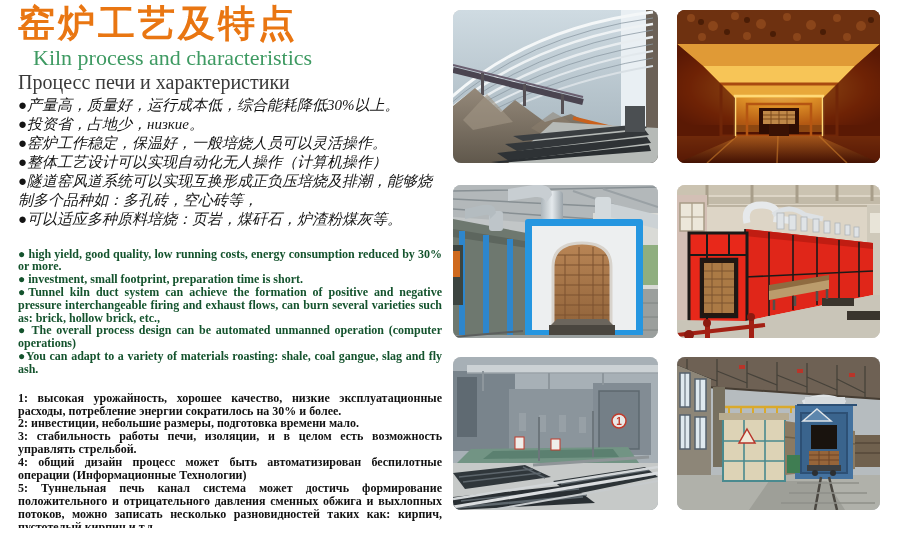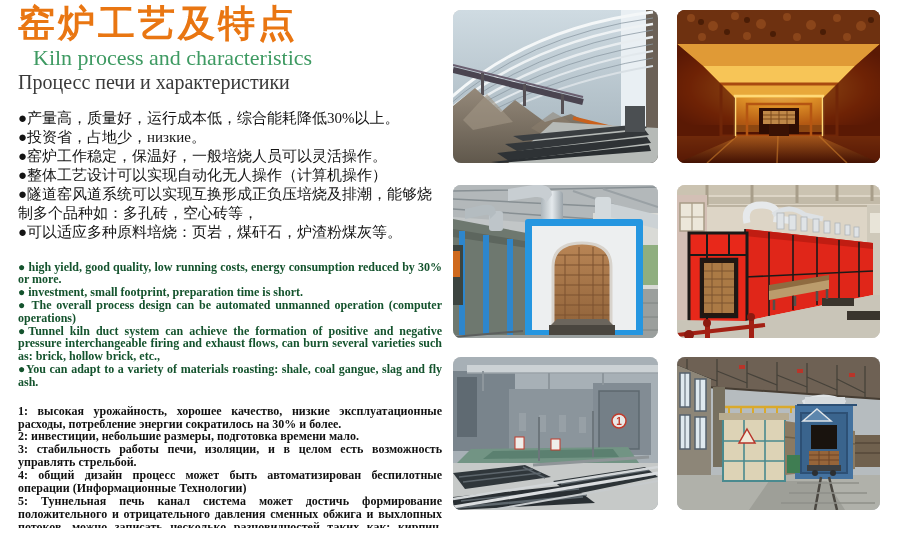--- a/index.html
+++ b/index.html
@@ -2,21 +2,21 @@
 <html><head>
 <meta charset="utf-8">
 <style>
   html,body{margin:0;padding:0;background:#ffffff;}
   .page{position:relative;width:900px;height:528px;background:#ffffff;overflow:hidden;
         font-family:"Liberation Serif","DejaVu Serif",serif;}
   .left-col{position:absolute;left:18px;top:4px;width:424px;}
   .title-cn{font-size:37px;font-weight:bold;color:#E97612;letter-spacing:3px;line-height:1.1;margin:0;}
   .title-en{font-size:22px;font-weight:normal;color:#3E9A62;line-height:1.0;margin:2px 0 0 15px;}
   .title-ru{font-size:20px;font-weight:normal;color:#3a3a3a;line-height:1.05;margin:3px 0 0 0;}
-  .cn-list{margin-top:16px;}
+  .cn-list{margin-top:3px;font-style:italic;}
   .cn-list p{margin:0;font-size:15px;line-height:19px;color:#141414;}
   .en-list{margin-top:19px;}
   .en-list p{margin:0;font-size:12px;line-height:12.8px;color:#14532d;font-weight:bold;text-align:justify;}
   .ru-list{margin-top:16px;}
   .ru-list p{margin:0;font-size:12px;line-height:12.9px;color:#111;font-weight:bold;text-align:justify;}
   .photo{position:absolute;border-radius:8px;overflow:hidden;background:#ccc;}
   .photo svg{display:block;width:100%;height:100%;}
   .p1{left:453px;top:10px;width:205px;height:153px;}
   .p2{left:677px;top:10px;width:203px;height:153px;}
   .p3{left:453px;top:185px;width:205px;height:153px;}
@@ -39,22 +39,22 @@
       <p>●投资省，占地少，низкие。</p>
       <p>●窑炉工作稳定，保温好，一般培烧人员可以灵活操作。</p>
       <p>●整体工艺设计可以实现自动化无人操作（计算机操作）</p>
       <p>●隧道窑风道系统可以实现互换形成正负压培烧及排潮，能够烧制多个品种如：多孔砖，空心砖等，</p>
       <p>●可以适应多种原料培烧：页岩，煤矸石，炉渣粉煤灰等。</p>
     </div>
 
     <div class="en-list">
       <p>● high yield, good quality, low running costs, energy consumption reduced by 30% or more.</p>
       <p>● investment, small footprint, preparation time is short.</p>
+      <p>●Tunnel kiln duct system can achieve the formation of positive and negative pressure interchangeable firing and exhaust flows, can burn several varieties such as: brick, hollow brick, etc.,</p>
       <p>● The overall process design can be automated unmanned operation (computer operations)</p>
-      <p>●Tunnel kiln duct system can achieve the formation of positive and negative pressure interchangeable firing and exhaust flows, can burn several varieties such as: brick, hollow brick, etc.,</p>
       <p>●You can adapt to a variety of materials roasting: shale, coal gangue, slag and fly ash.</p>
     </div>
 
     <div class="ru-list">
       <p>1: высокая урожайность, хорошее качество, низкие эксплуатационные расходы, потребление энергии сократилось на 30% и более.</p>
       <p>2: инвестиции, небольшие размеры, подготовка времени мало.</p>
       <p>3: стабильность работы печи, изоляции, и в целом есть возможность управлять стрельбой.</p>
       <p>4: общий дизайн процесс может быть автоматизирован беспилотные операции (Информационные Технологии)</p>
       <p>5: Туннельная печь канал система может достичь формирование положительного и отрицательного давления сменных обжига и выхлопных потоков, можно записать несколько разновидностей таких как: кирпич, пустотелый кирпич и т.д.</p>
 

